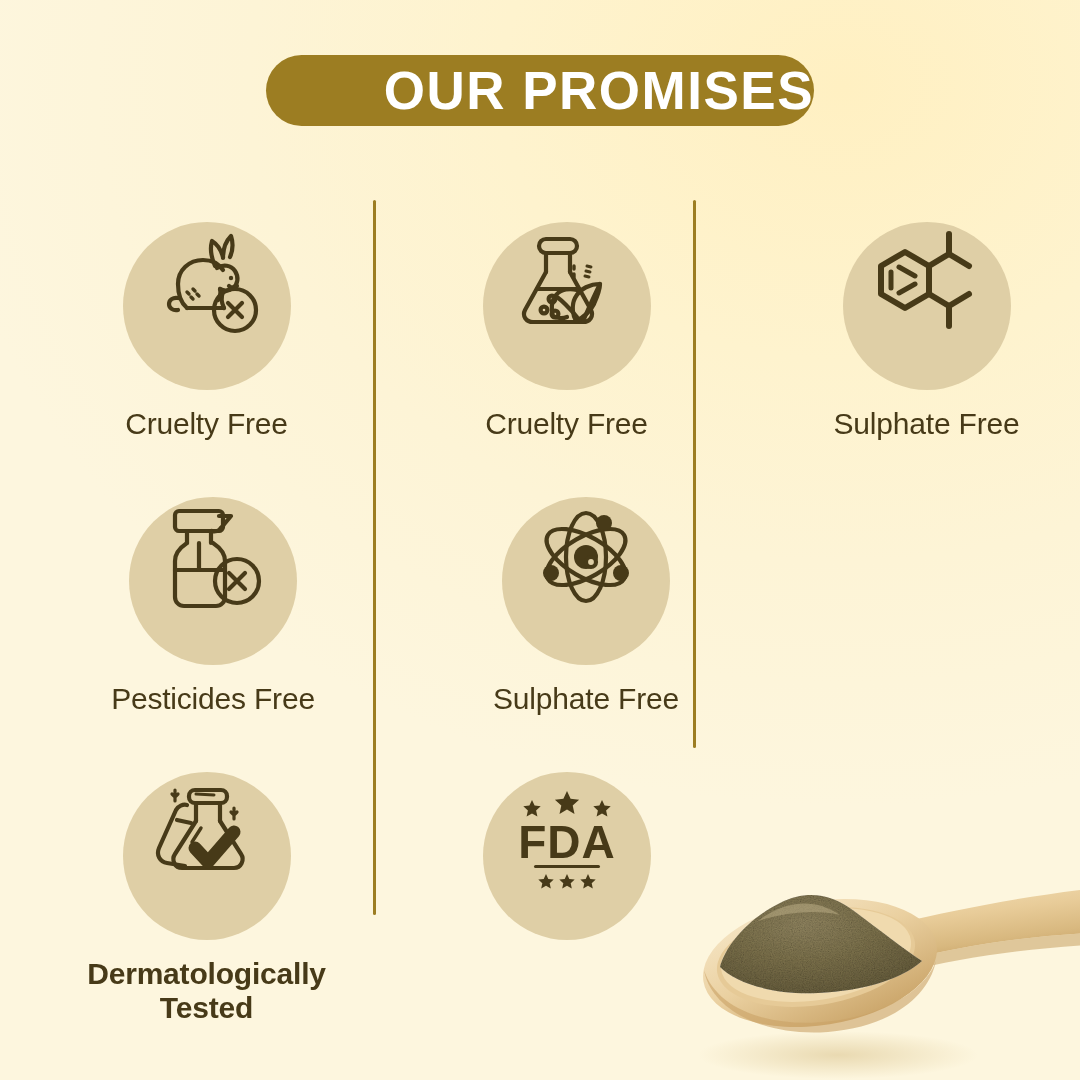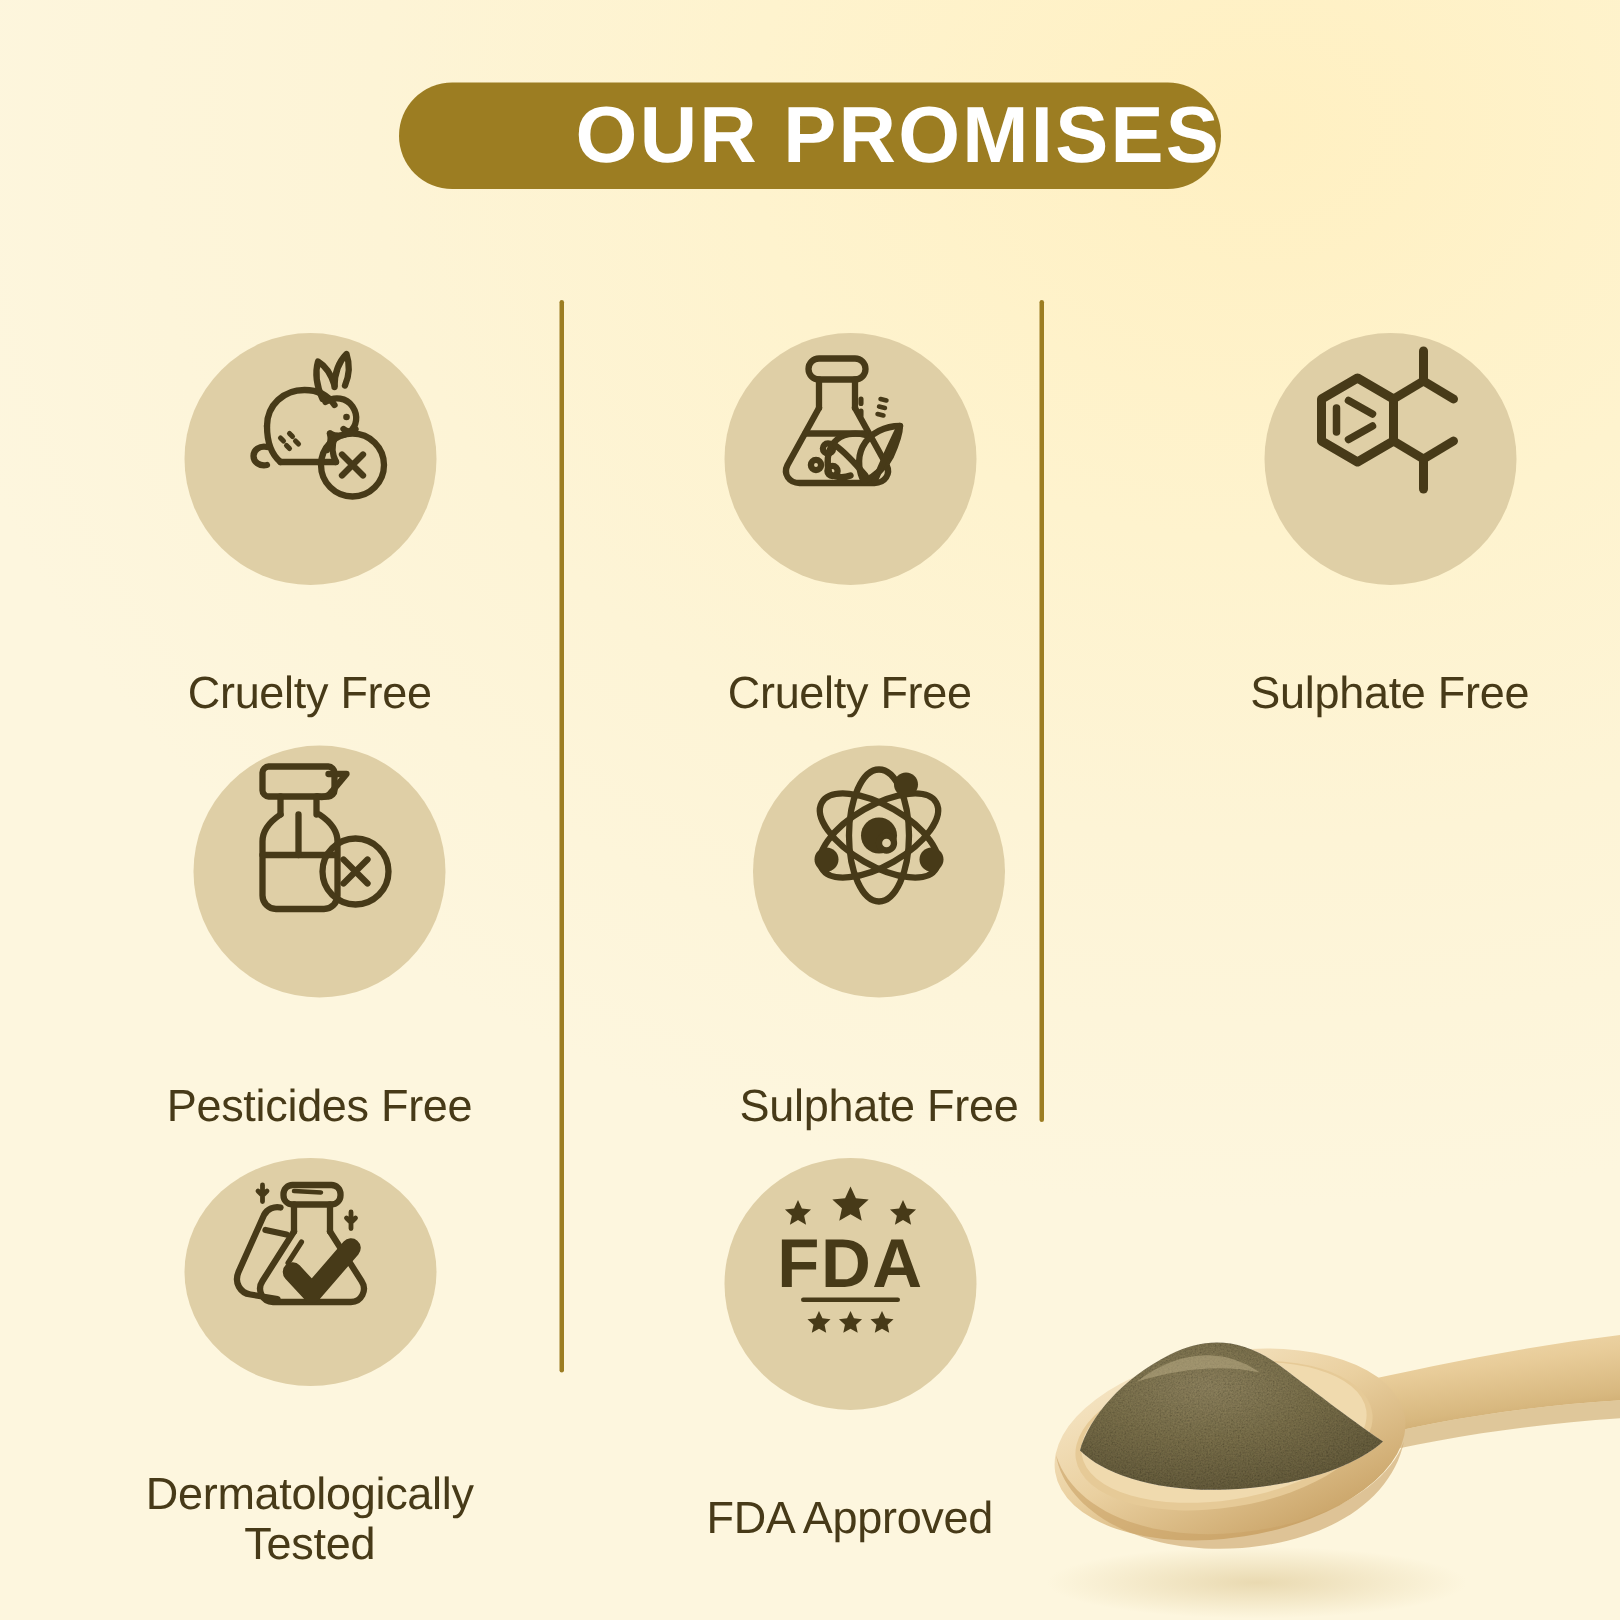--- a/index.html
+++ b/index.html
@@ -65,21 +65,20 @@
     display: flex;
     width: 1080px;
   }
   .promise-cell {
     width: 320px;
     margin-left: 53px;
     display: flex;
     flex-direction: column;
     align-items: center;
     height: 275px;
-    gap: 39px;
   }
   .promise-cell.empty { visibility: hidden; }
   .icon-circle {
     width: 168px;
     height: 168px;
     border-radius: 50%;
     background: #DFCFA6;
     display: flex;
     justify-content: center;
   }
@@ -265,21 +264,21 @@
             <path d="M49 49L28 82c-4 6 0 14 7 14h52c7 0 11-8 7-14L73 49"></path>
 
             <path d="M54 56l-9 14" stroke-width="3.4"></path>
 
             <path d="M48 76l13 14 26-30" stroke-width="13" stroke-linecap="round" stroke-linejoin="round"></path>
 
             <path d="M25 22l3 3M31 22l-3 3M28 18v3M28 26v3" stroke-width="3.2"></path>
             <path d="M84 40l3 3M90 40l-3 3M87 36v3M87 44v3" stroke-width="3.2"></path>
           </svg>
         </div>
-        <div class="promise-label" style="white-space: pre-line;">Dermatologically
+        <div class="promise-label" style="white-space: pre-line; font-weight: bold;">Dermatologically
 Tested</div>
       </div>
 
       <div class="promise-cell">
         <div class="icon-circle">
           <svg width="130" height="130" viewBox="0 0 130 130" fill="#473A18">
 
             <g>
               <path d="M30 28l2.6 5.6 6.1.7-4.6 4.2 1.3 6-5.4-3.1-5.4 3.1 1.3-6-4.6-4.2 6.1-.7z"></path>
               <path d="M65 19l3.6 7.8 8.5.9-6.4 5.8 1.8 8.4L65 37.5l-7.5 4.4 1.8-8.4-6.4-5.8 8.5-.9z"></path>
@@ -290,21 +289,20 @@
 
             <rect x="32" y="93" width="66" height="3" rx="1.5"></rect>
 
             <g>
               <path d="M44 102l2.3 4.9 5.4.6-4 3.7 1.1 5.3-4.8-2.7-4.8 2.7 1.1-5.3-4-3.7 5.4-.6z"></path>
               <path d="M65 102l2.3 4.9 5.4.6-4 3.7 1.1 5.3L65 113.8l-4.8 2.7 1.1-5.3-4-3.7 5.4-.6z"></path>
               <path d="M86 102l2.3 4.9 5.4.6-4 3.7 1.1 5.3-4.8-2.7-4.8 2.7 1.1-5.3-4-3.7 5.4-.6z"></path>
             </g>
           </svg>
         </div>
-        <div class="promise-label">FDA Approved</div>
       </div>
 
       <div class="promise-cell empty"></div>
 
     </div>
   </div>
 
   <div id="spoon-figure">
     <svg width="400" height="205" viewBox="0 0 400 205">
       <defs>

